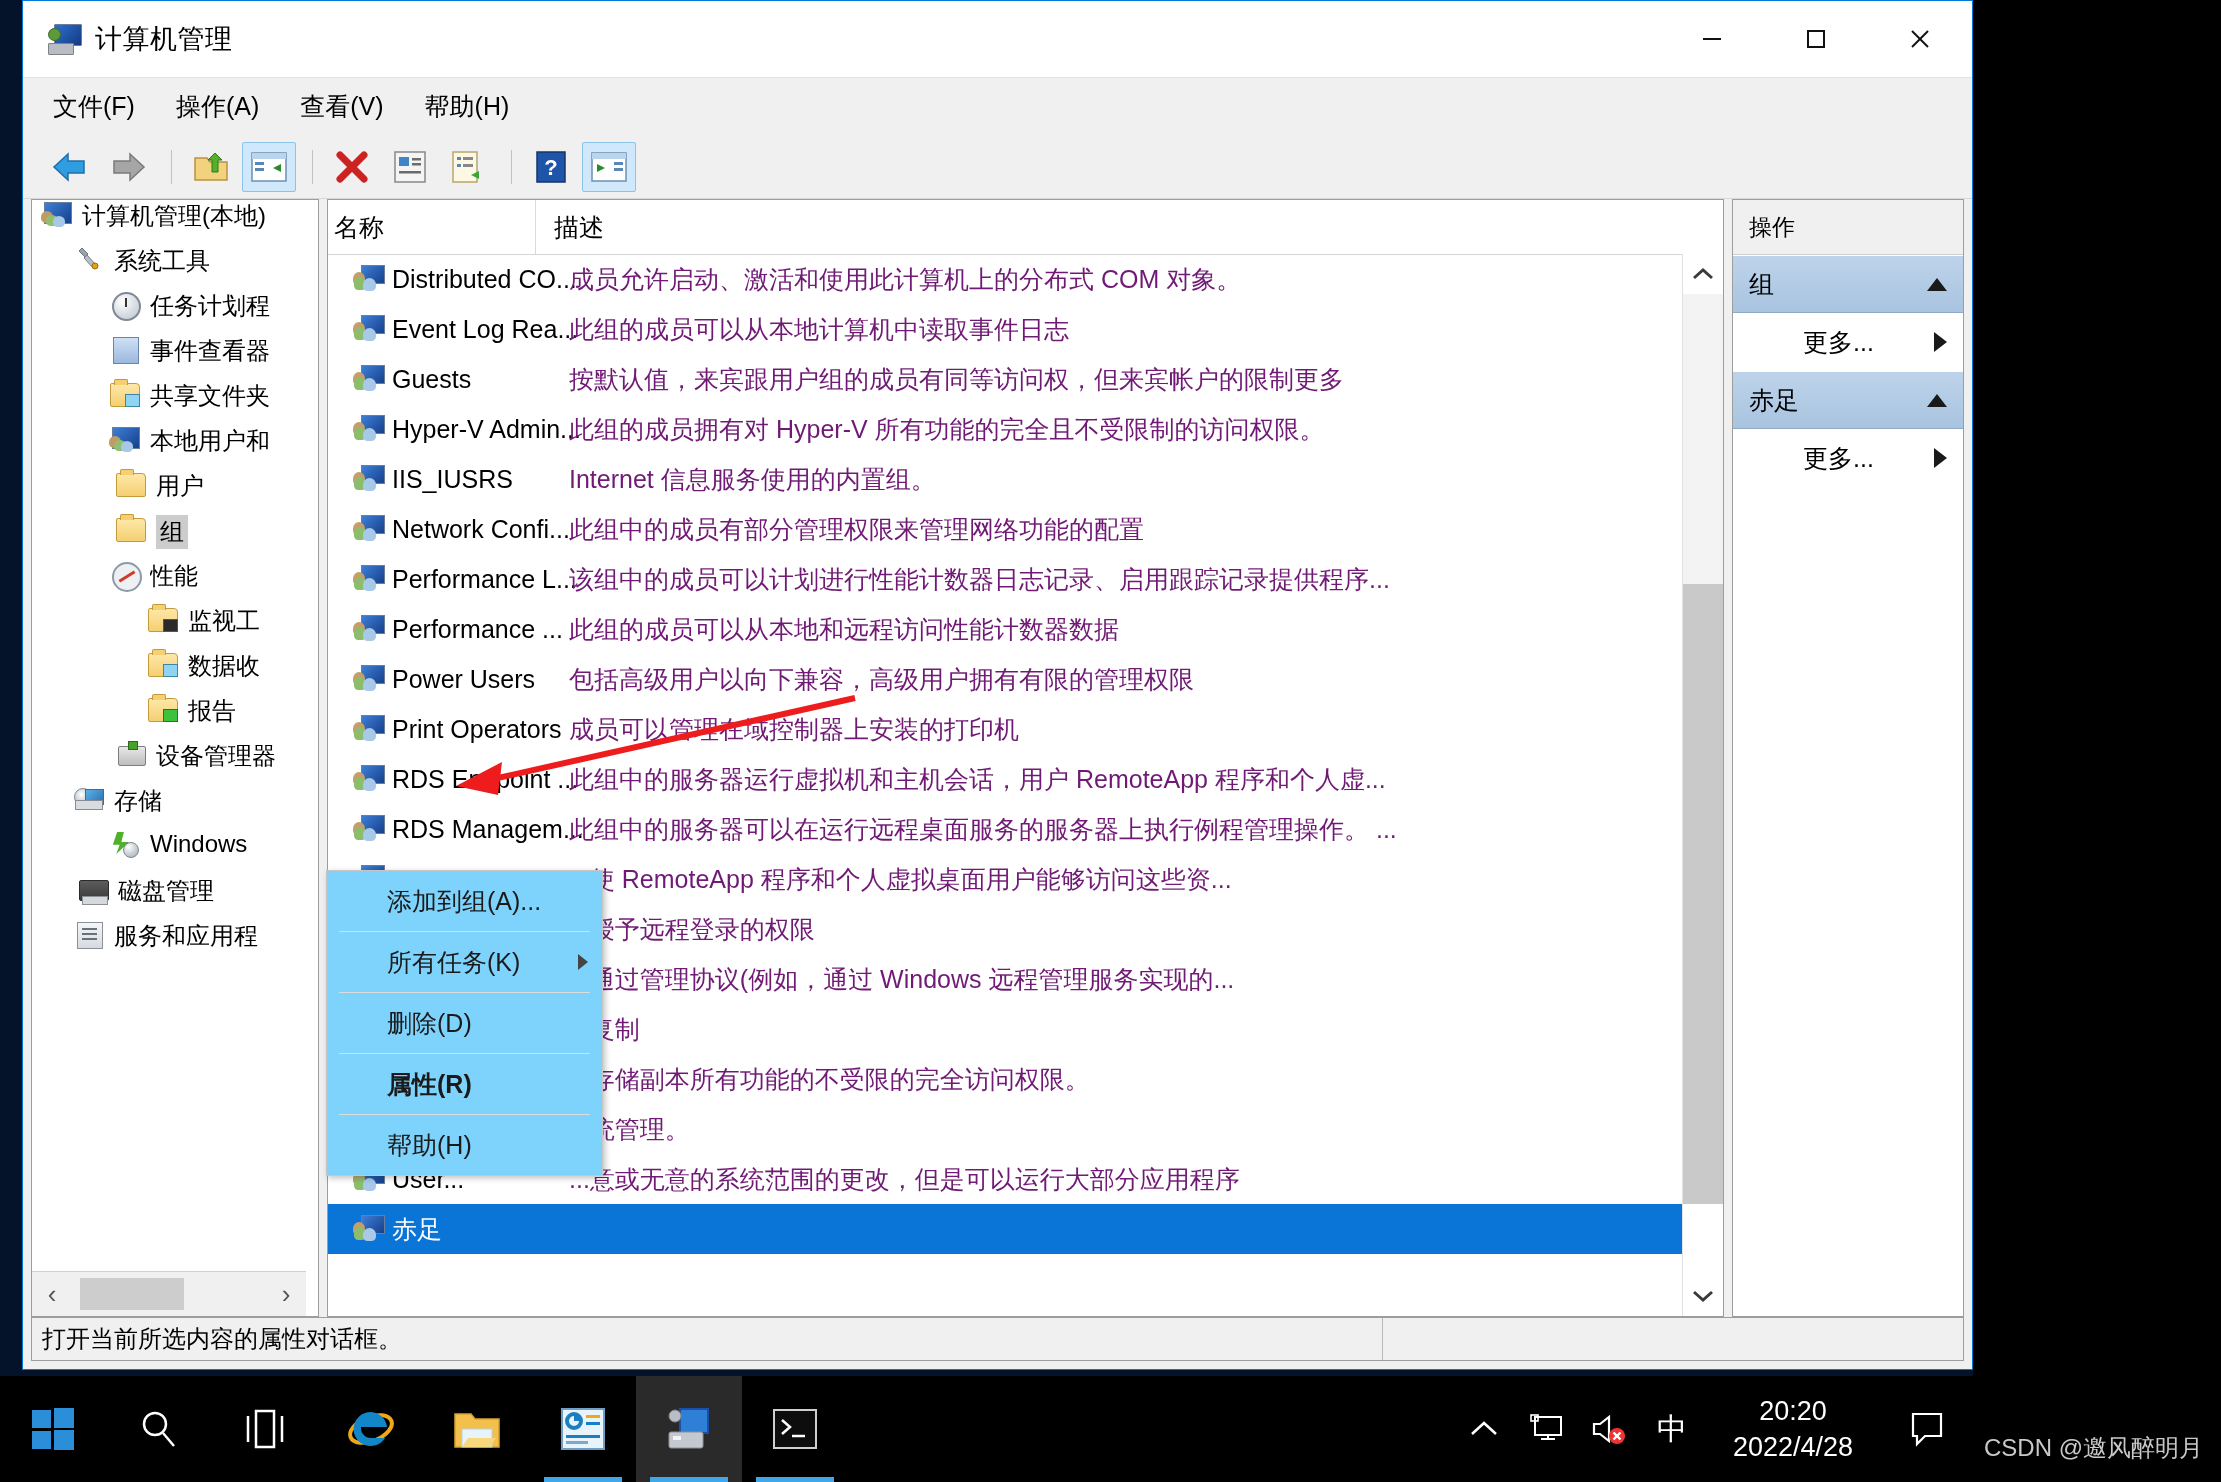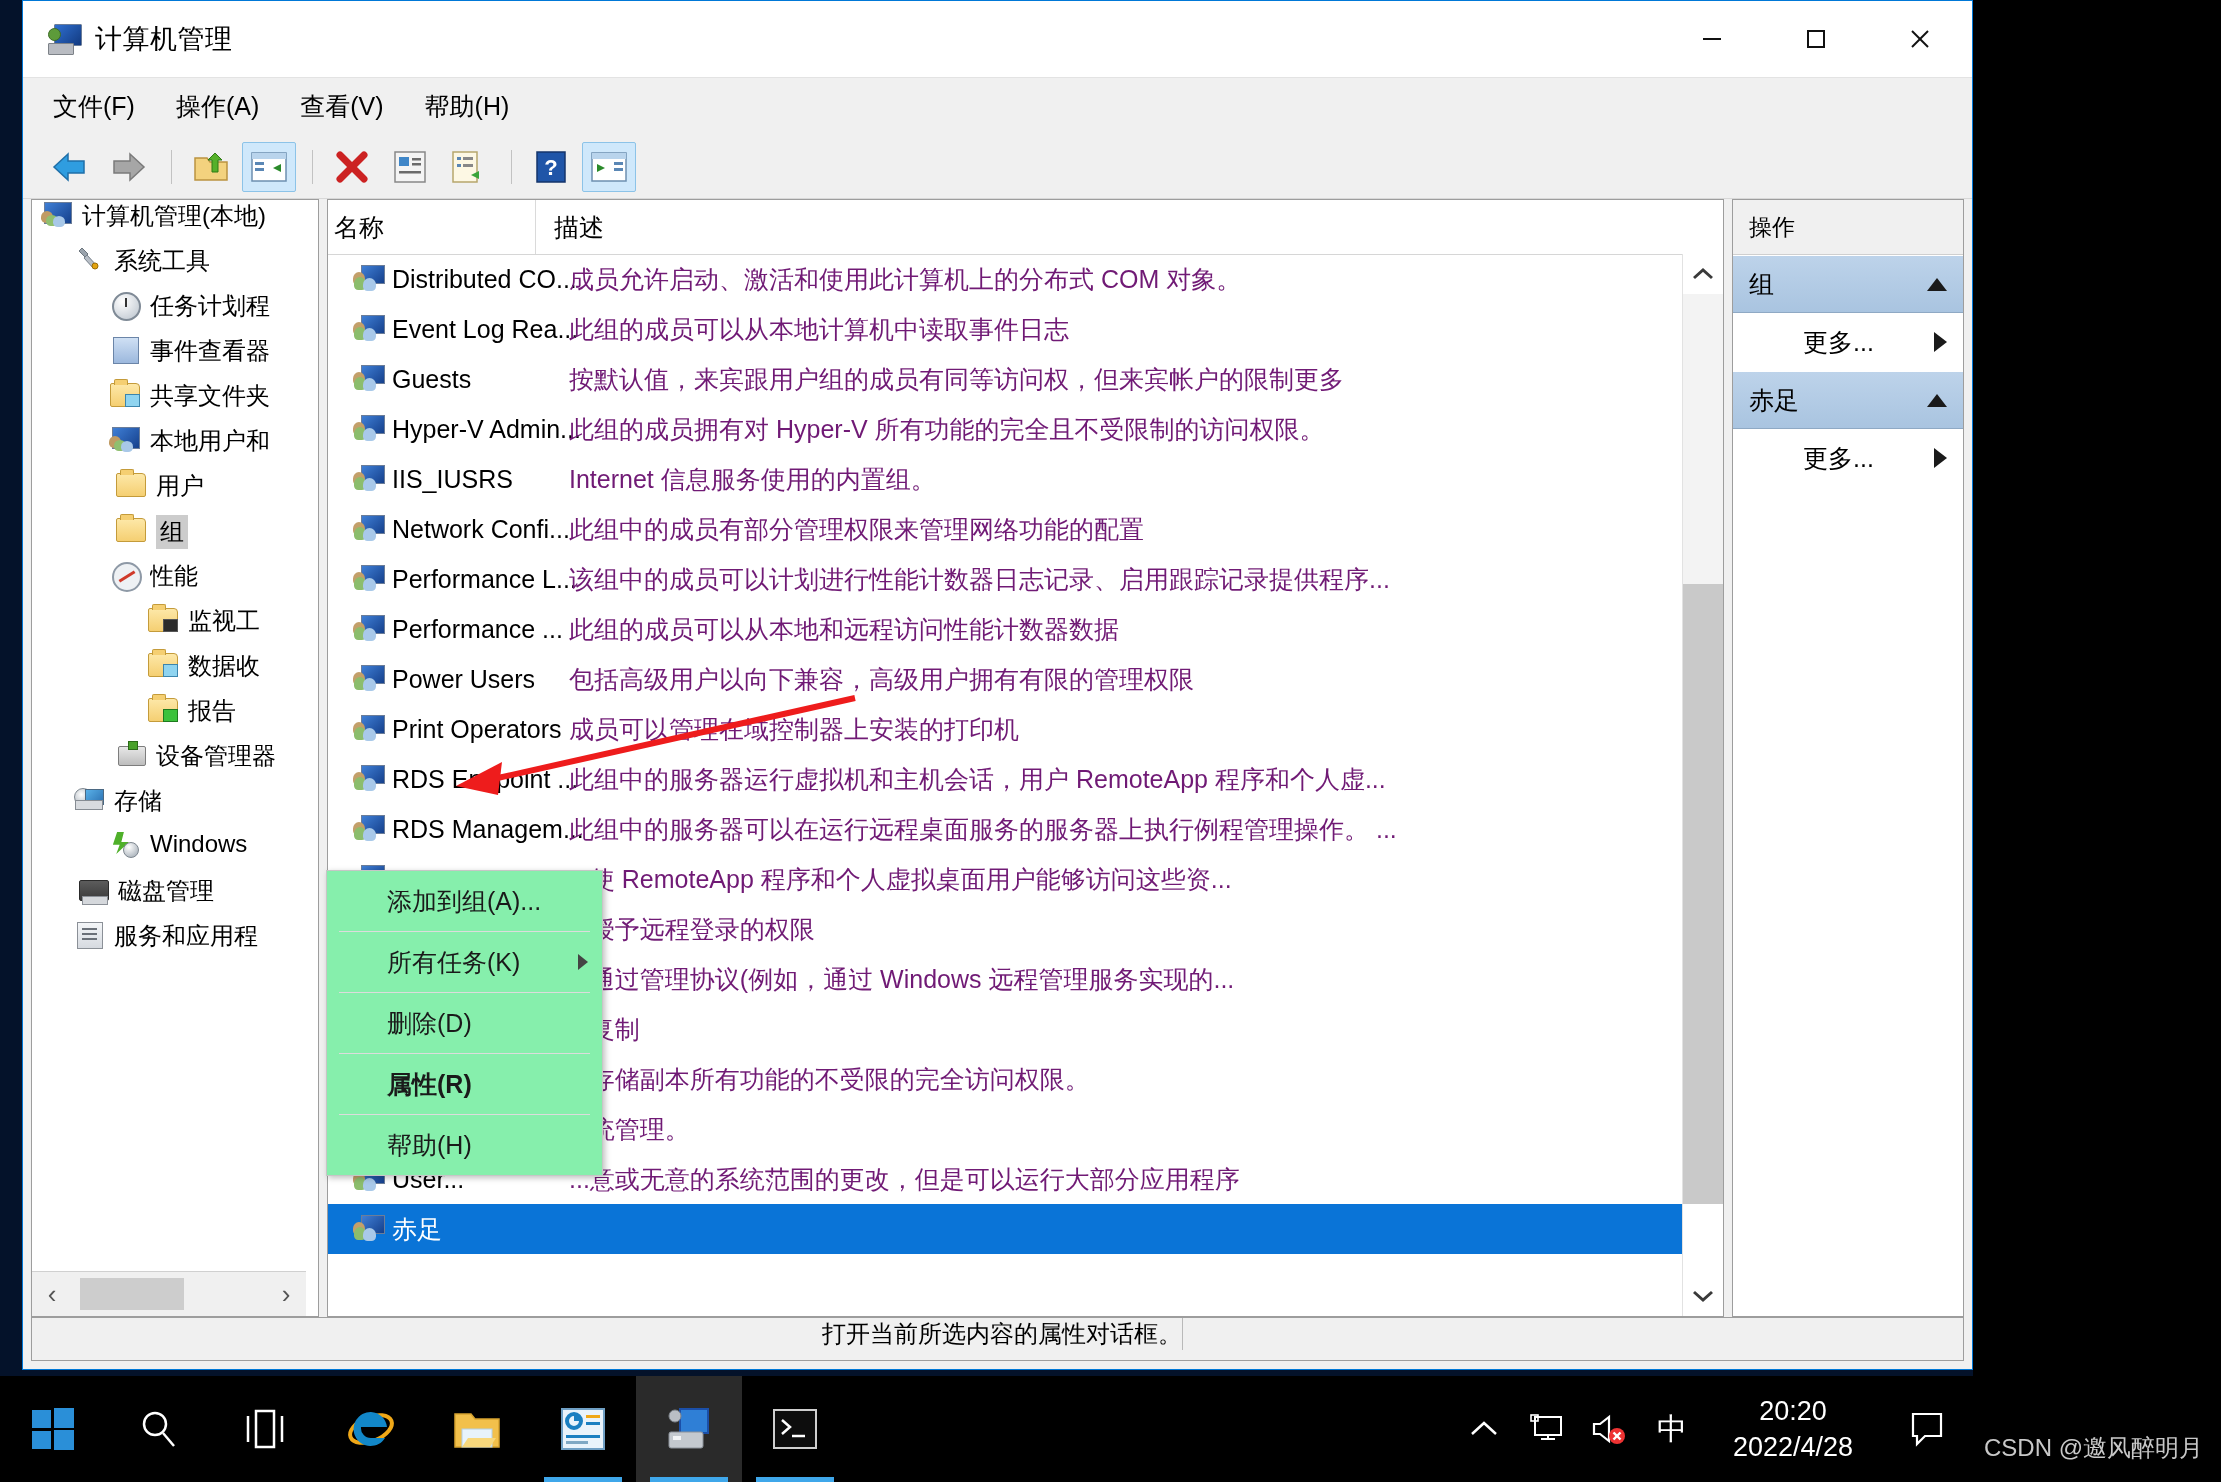--- a/index.html
+++ b/index.html
@@ -134,29 +134,29 @@
   .act-group{height:58px;background:linear-gradient(#bdd3ea,#a9c4e0);display:flex;align-items:center;justify-content:space-between;padding:0 16px;border-top:1px solid #fff;border-bottom:1px solid #8fa9c4;box-sizing:border-box;}
   .act-group .t{font-size:25px;color:#000;}
   .act-item{height:58px;background:#fff;display:flex;align-items:center;justify-content:space-between;padding:0 16px 0 70px;box-sizing:border-box;}
   .act-item .t{font-size:25px;color:#000;}
   .tri-up{width:0;height:0;border-width:0 10px 13px 10px;border-style:solid;border-color:transparent transparent #1a1a1a transparent;}
   .tri-right{width:0;height:0;border-width:10px 0 10px 13px;border-style:solid;border-color:transparent transparent transparent #1a1a1a;}
 
   
   .statusbar{
     position:absolute;left:8px;right:8px;bottom:8px;height:44px;
-    background:#f0f0f0;border:1px solid #9d9d9d;box-sizing:border-box;display:flex;align-items:center;flex-direction:column;
+    background:#f0f0f0;border:1px solid #9d9d9d;box-sizing:border-box;display:flex;align-items:center;
   }
   .status-main{flex:1;font-size:24px;color:#000;padding-left:10px;border-right:1px solid #b9b9b9;height:100%;display:flex;align-items:center;}
   .status-pad{width:580px;height:100%;}
 
   
   .ctxmenu{
     position:absolute;left:303px;top:869px;width:277px;
-    background:#86efac;border:1px solid #c6c6c6;box-shadow:2px 2px 6px rgba(0,0,0,.25);
+    background:#7dd3fc;border:1px solid #c6c6c6;box-shadow:2px 2px 6px rgba(0,0,0,.25);
     z-index:40;padding:6px 0;box-sizing:border-box;
   }
   .ctx-item{height:48px;display:flex;align-items:center;padding-left:60px;padding-right:14px;font-size:25px;color:#1a1a1a;box-sizing:border-box;position:relative;}
   .ctx-item.bold{font-weight:bold;}
   .ctx-item .sub{position:absolute;right:14px;width:0;height:0;border-style:solid;border-width:8px 0 8px 10px;border-color:transparent transparent transparent #444;}
   .ctx-sep{height:1px;background:#dcdcdc;margin:6px 12px;}
 
   
   .arrow-svg{position:absolute;left:440px;top:690px;width:420px;height:130px;z-index:60;pointer-events:none;}
 

